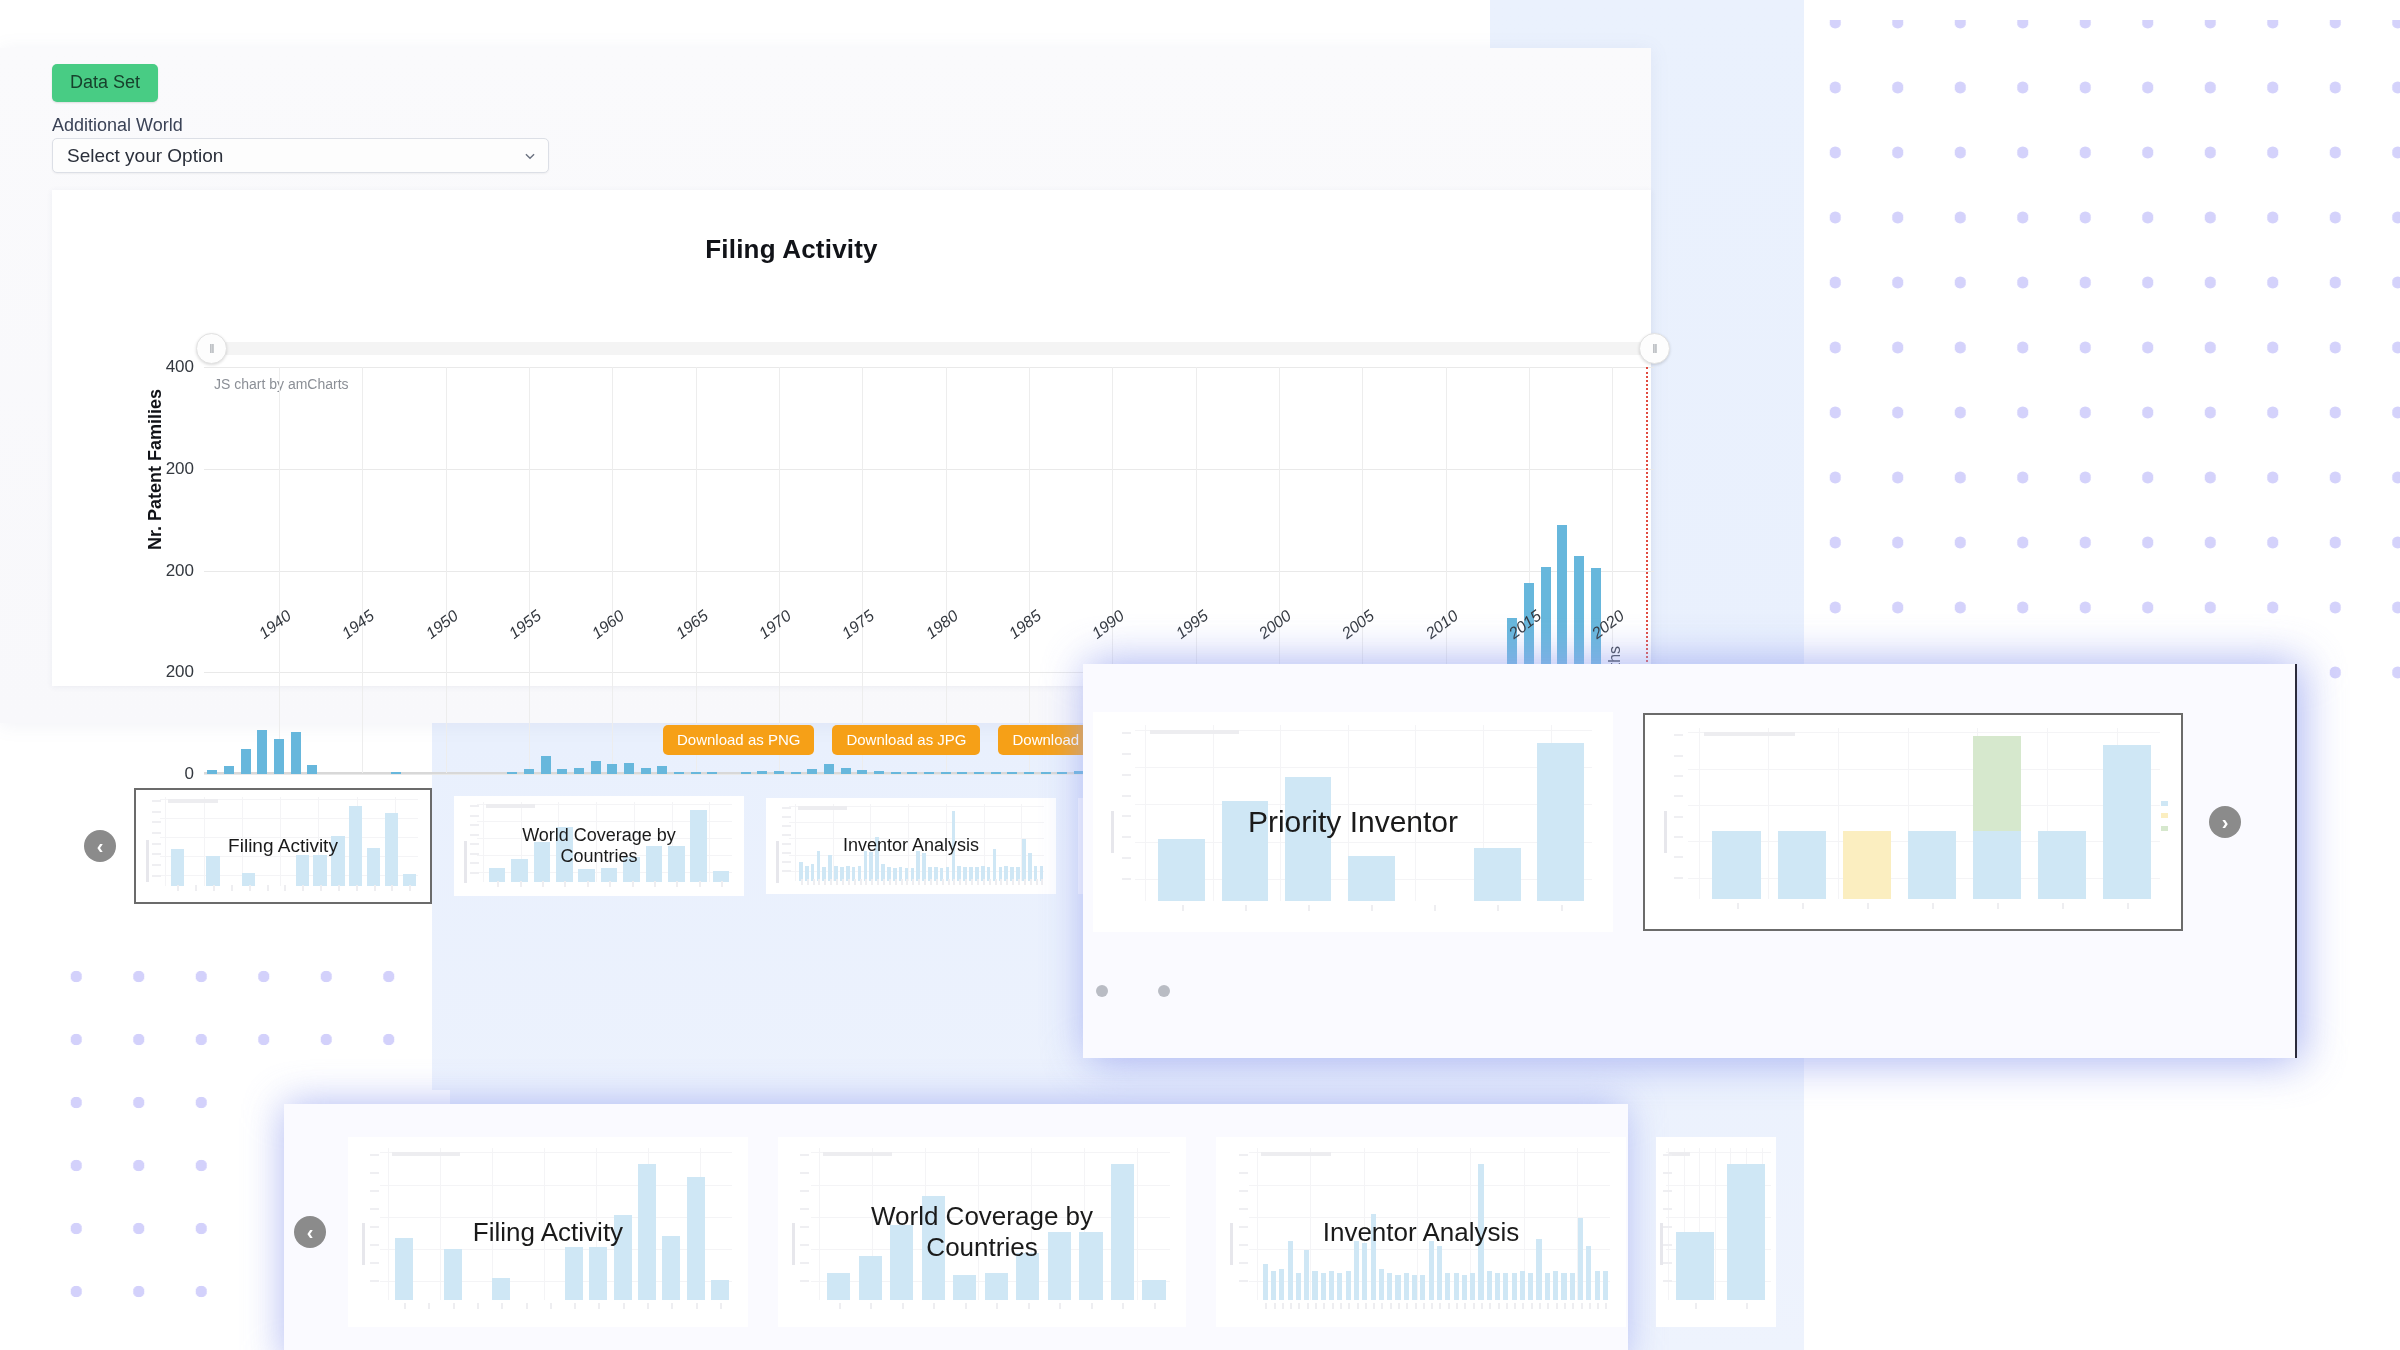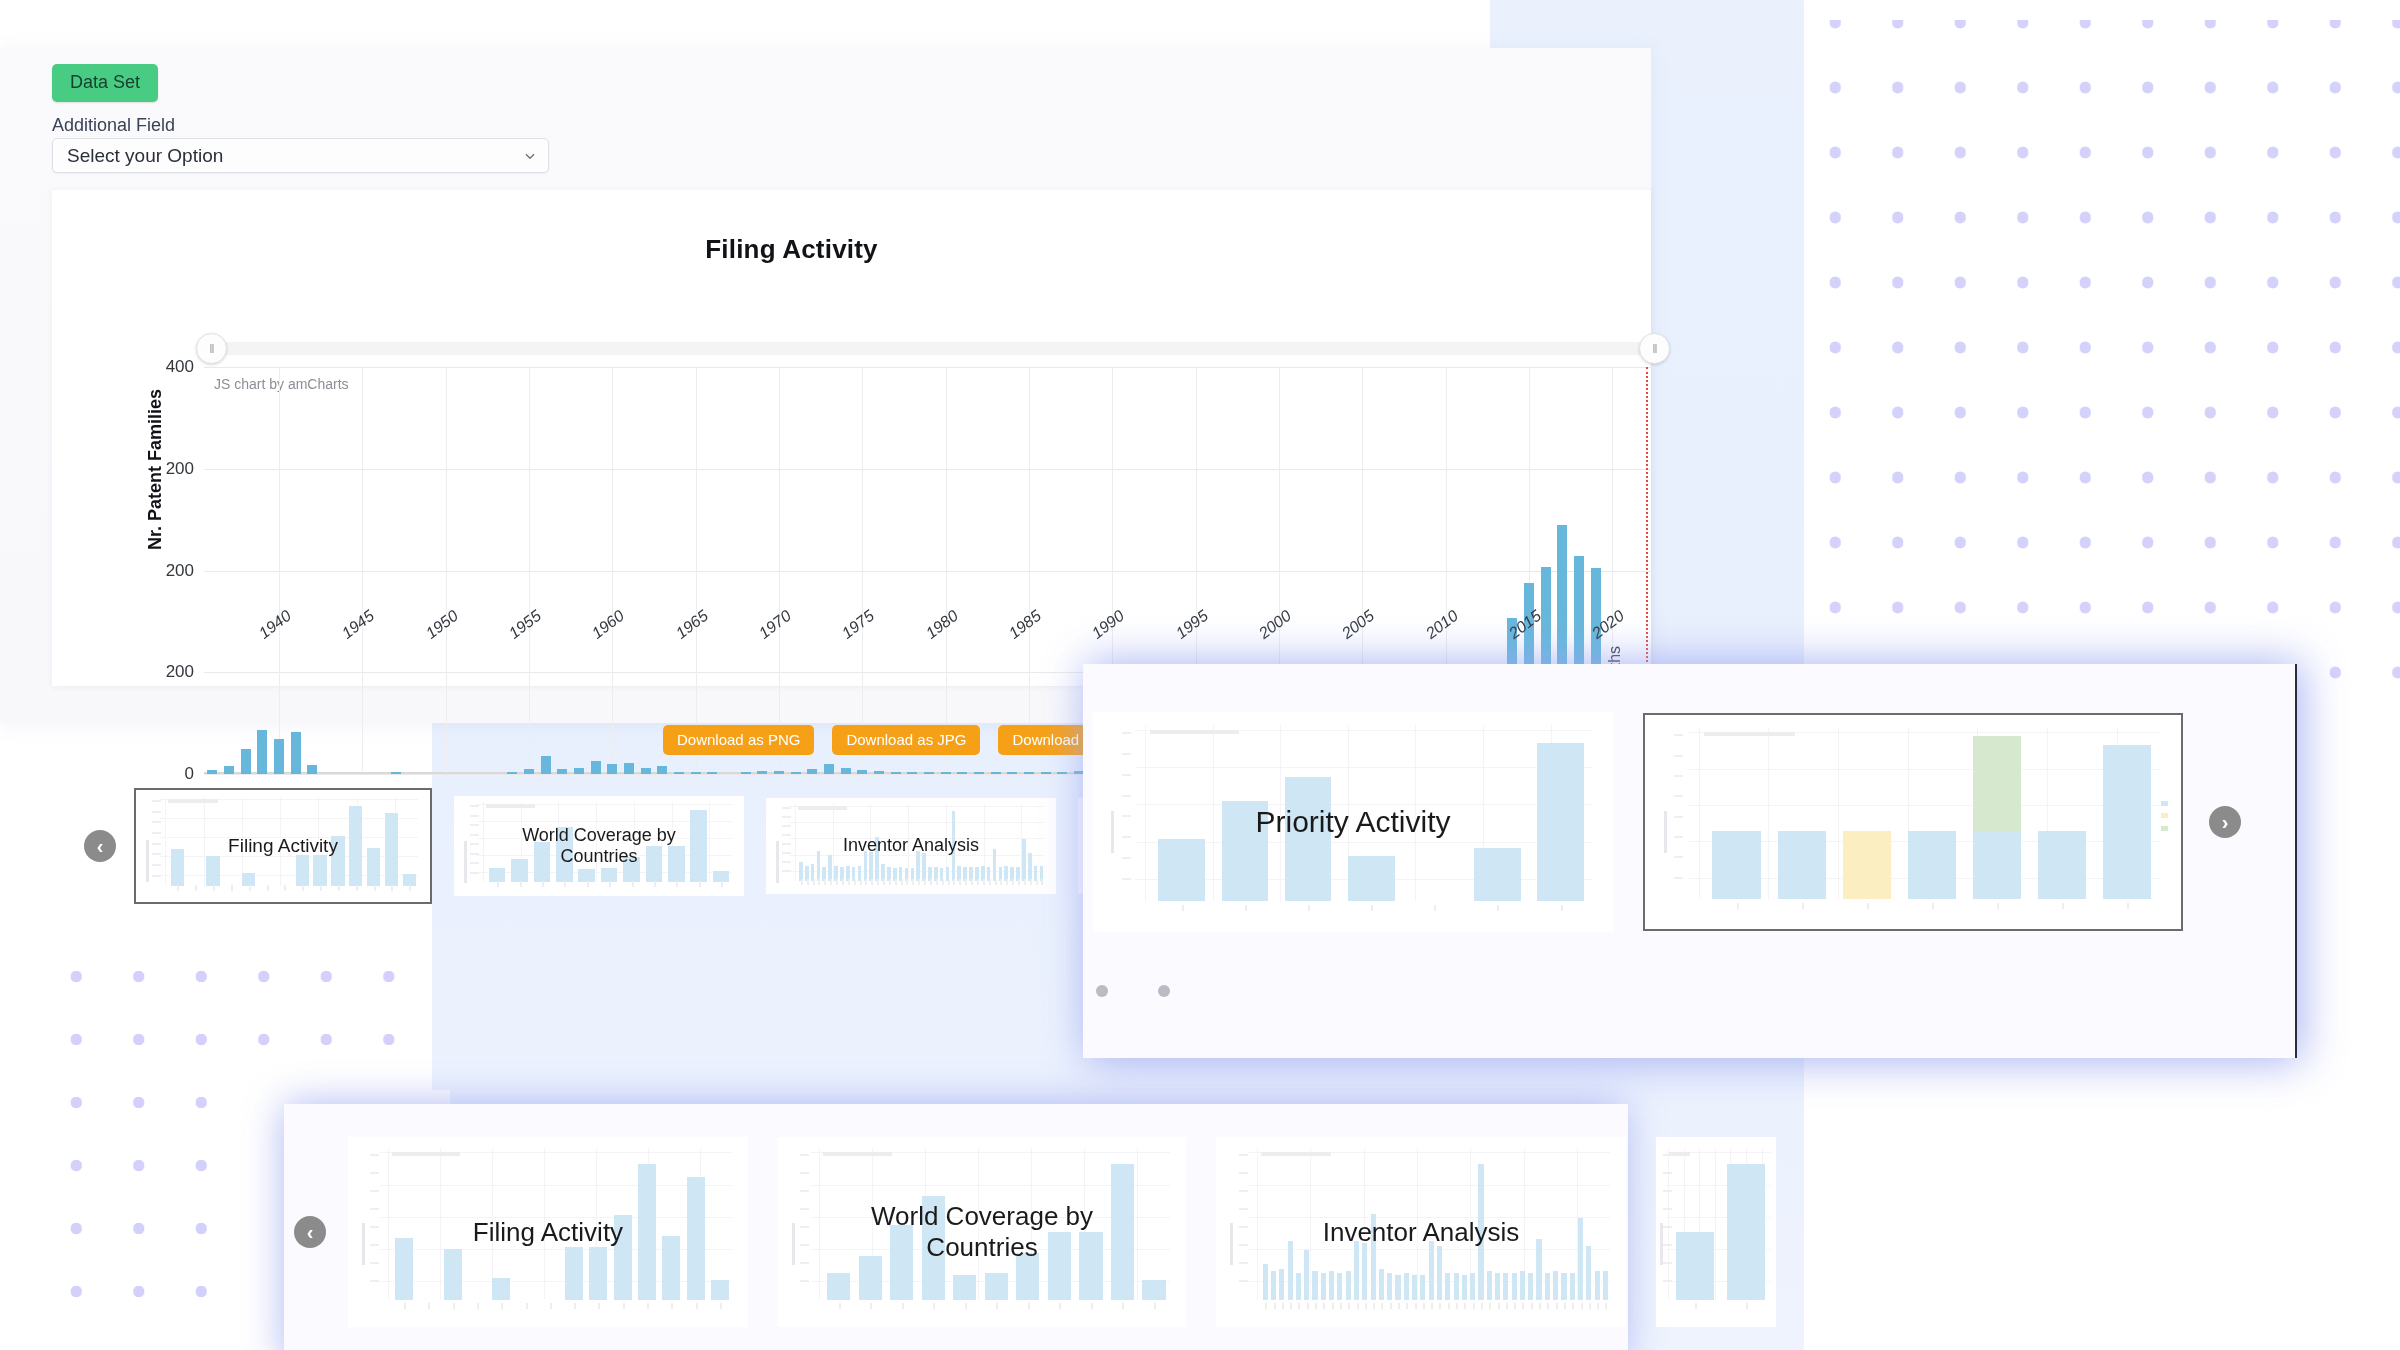--- a/index.html
+++ b/index.html
@@ -253,21 +253,21 @@
   <div class="bg-white-top"></div>
   <div class="bg-dots-right"></div>
   <div class="bg-dots-left"></div>
   <div class="bg-dots-left-mask"></div>
 </div>
 
 <div class="app-sheet"></div>
 
 <button class="data-set-btn">Data Set</button>
 
-<div class="add-label">Additional Field</div>
+<div class="add-label">Additional World</div>
 
 <div class="select-wrap">
   <div class="select-box">
     <span>Select your Option</span>
   </div>
   <svg class="select-chevron" viewBox="0 0 24 24" fill="none" stroke="currentColor" stroke-width="2.4">
     <polyline points="5,9 12,16 19,9"></polyline>
   </svg>
 </div>
 
@@ -726,21 +726,21 @@
             <div class="mini-xtick" style="left: 41.3571%;"></div>
             <div class="mini-bar" style="left: 49.0071%; width: 8.98571%; height: 20.3478%;"></div>
             <div class="mini-xtick" style="left: 53.5%;"></div>
             <div class="mini-xtick" style="left: 65.6429%;"></div>
             <div class="mini-bar" style="left: 73.2929%; width: 8.98571%; height: 24.2609%;"></div>
             <div class="mini-xtick" style="left: 77.7857%;"></div>
             <div class="mini-bar" style="left: 85.4357%; width: 8.98571%; height: 72%;"></div>
             <div class="mini-xtick" style="left: 89.9286%;"></div>
           </div>
           <div class="card-label" style="font-size: 30px;">
-            <div>Priority Activity</div>
+            <div>Priority Inventor</div>
           </div>
         </div>
         <div class="card sel" style="width: 540px; height: 218px;">
           <div class="mini-plot">
             <div class="mini-grid-h" style="top: 8%;"></div>
             <div class="mini-grid-h" style="top: 25%;"></div>
             <div class="mini-grid-h" style="top: 42%;"></div>
             <div class="mini-grid-h" style="top: 59%;"></div>
             <div class="mini-grid-h" style="top: 76%;"></div>
             <div class="mini-grid-v" style="left: 10%;"></div>

